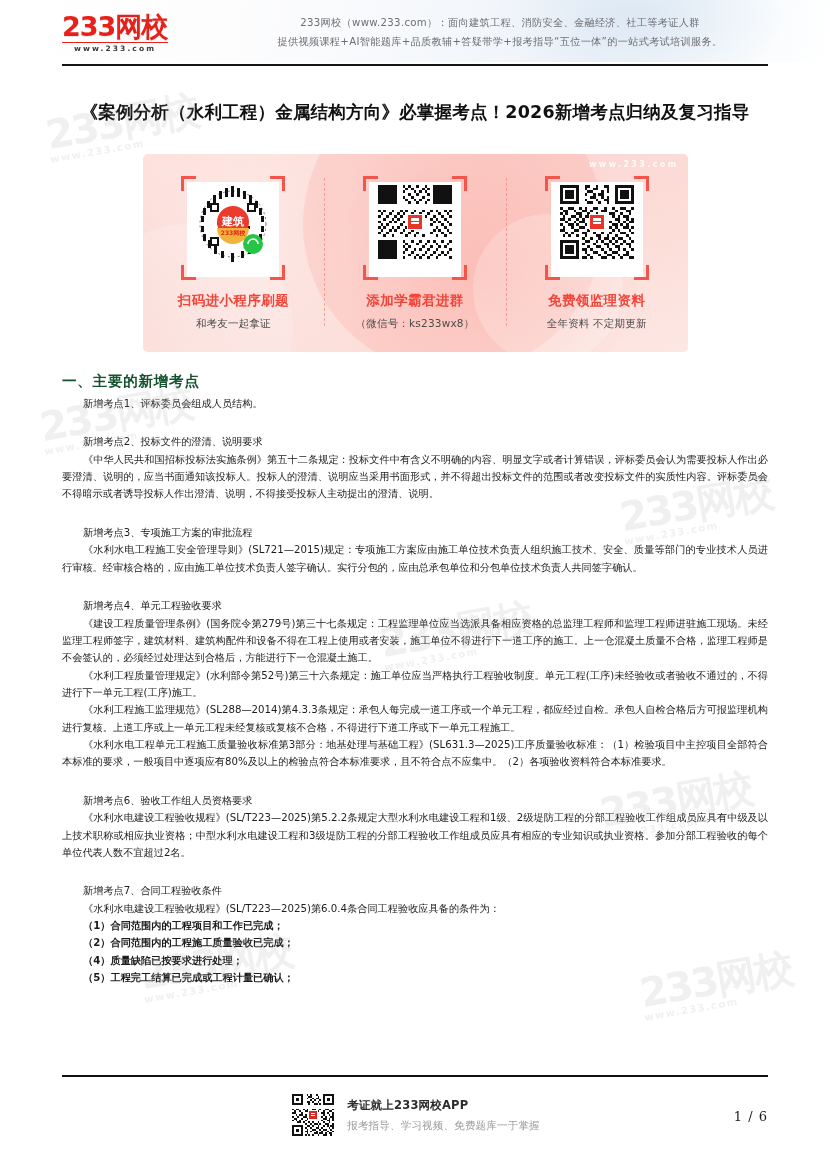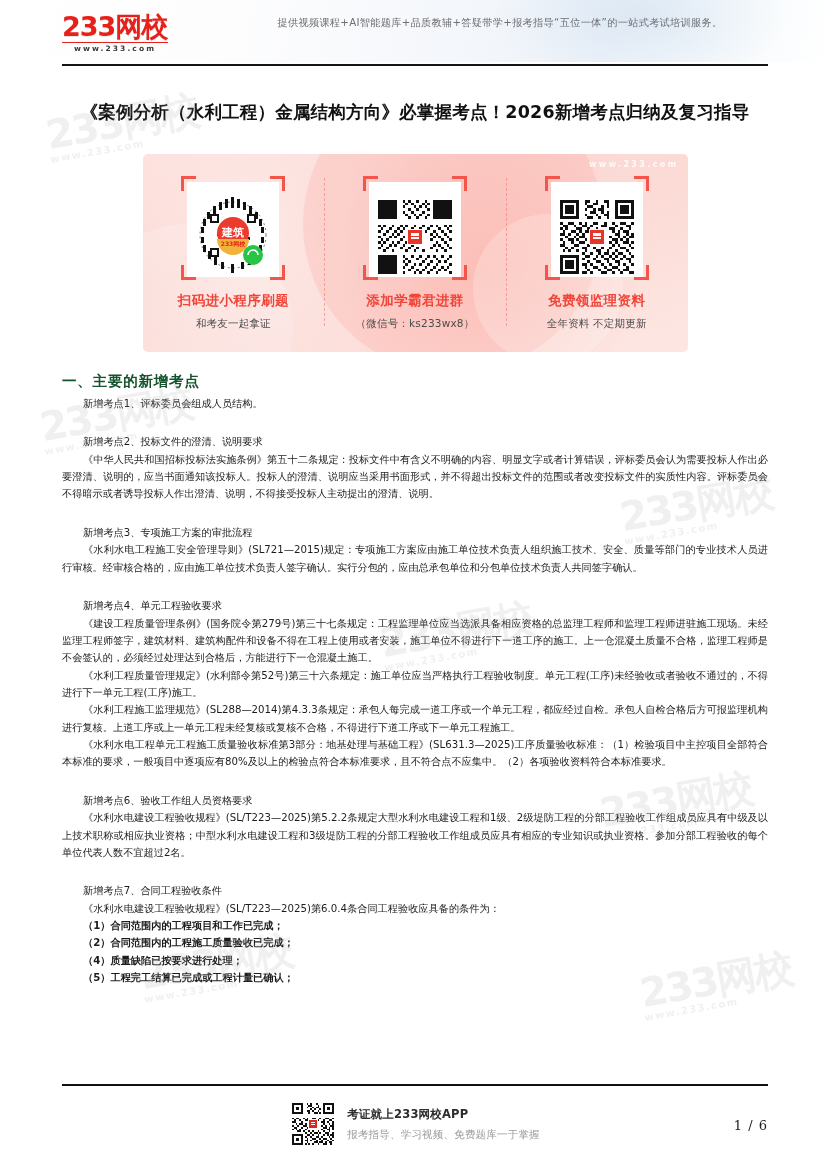--- a/index.html
+++ b/index.html
@@ -165,21 +165,21 @@
   .qr-frame .c-tr { right: 0; top: 0; border-right-width: 3px; border-top-width: 3px; }
   .qr-frame .c-bl { left: 0; bottom: 0; border-left-width: 3px; border-bottom-width: 3px; }
   .qr-frame .c-br { right: 0; bottom: 0; border-right-width: 3px; border-bottom-width: 3px; }
 
   .qr-inner {
     position: absolute;
     left: 6px; top: 6px;
     width: 92px; height: 95px;
     background: #ffffff;
     display: flex;
-    align-items: flex-end;
+    align-items: flex-start;
     justify-content: center;
   }
   .qr-inner svg { display: block; }
 
   .qr-title {
     margin-top: 12px;
     font-size: 13.5px;
     font-weight: bold;
     color: #f2453a;
     letter-spacing: .4px;
@@ -226,21 +226,21 @@
     color: #1c1c1c;
     text-indent: 21px;
     line-height: 1.70;
     font-weight: bold;
   }
 
   
   .doc-footer {
     position: absolute;
     left: 0; right: 0;
-    bottom: 7px;
+    bottom: 16px;
     padding: 0 62px 14px 62px;
   }
   .footer-rule { border-top: 2.6px solid #111111; }
   .footer-inner {
     position: relative;
     height: 68px;
     display: flex;
     align-items: center;
     justify-content: center;
     padding-top: 8px;
@@ -327,20 +327,21 @@
     <div class="wm-big">233网校</div>
     <div class="wm-small">www.233.com</div>
   </div>
 
   <div class="doc-header">
     <div class="logo-block">
       <div class="logo-main">233网校</div>
       <div class="logo-sub">www.233.com</div>
     </div>
     <div class="header-tagline">
+      <div>233网校（www.233.com）：面向建筑工程、消防安全、金融经济、社工等考证人群</div>
       <div>提供视频课程+AI智能题库+品质教辅+答疑带学+报考指导“五位一体”的一站式考试培训服务。</div>
     </div>
   </div>
   <div class="header-rule"></div>
 
   <h1 class="doc-title">《案例分析（水利工程）金属结构方向》必掌握考点！2026新增考点归纳及复习指导</h1>
 
   <div class="qr-banner">
     <div class="blob b1"></div>
     <div class="blob b2"></div>

